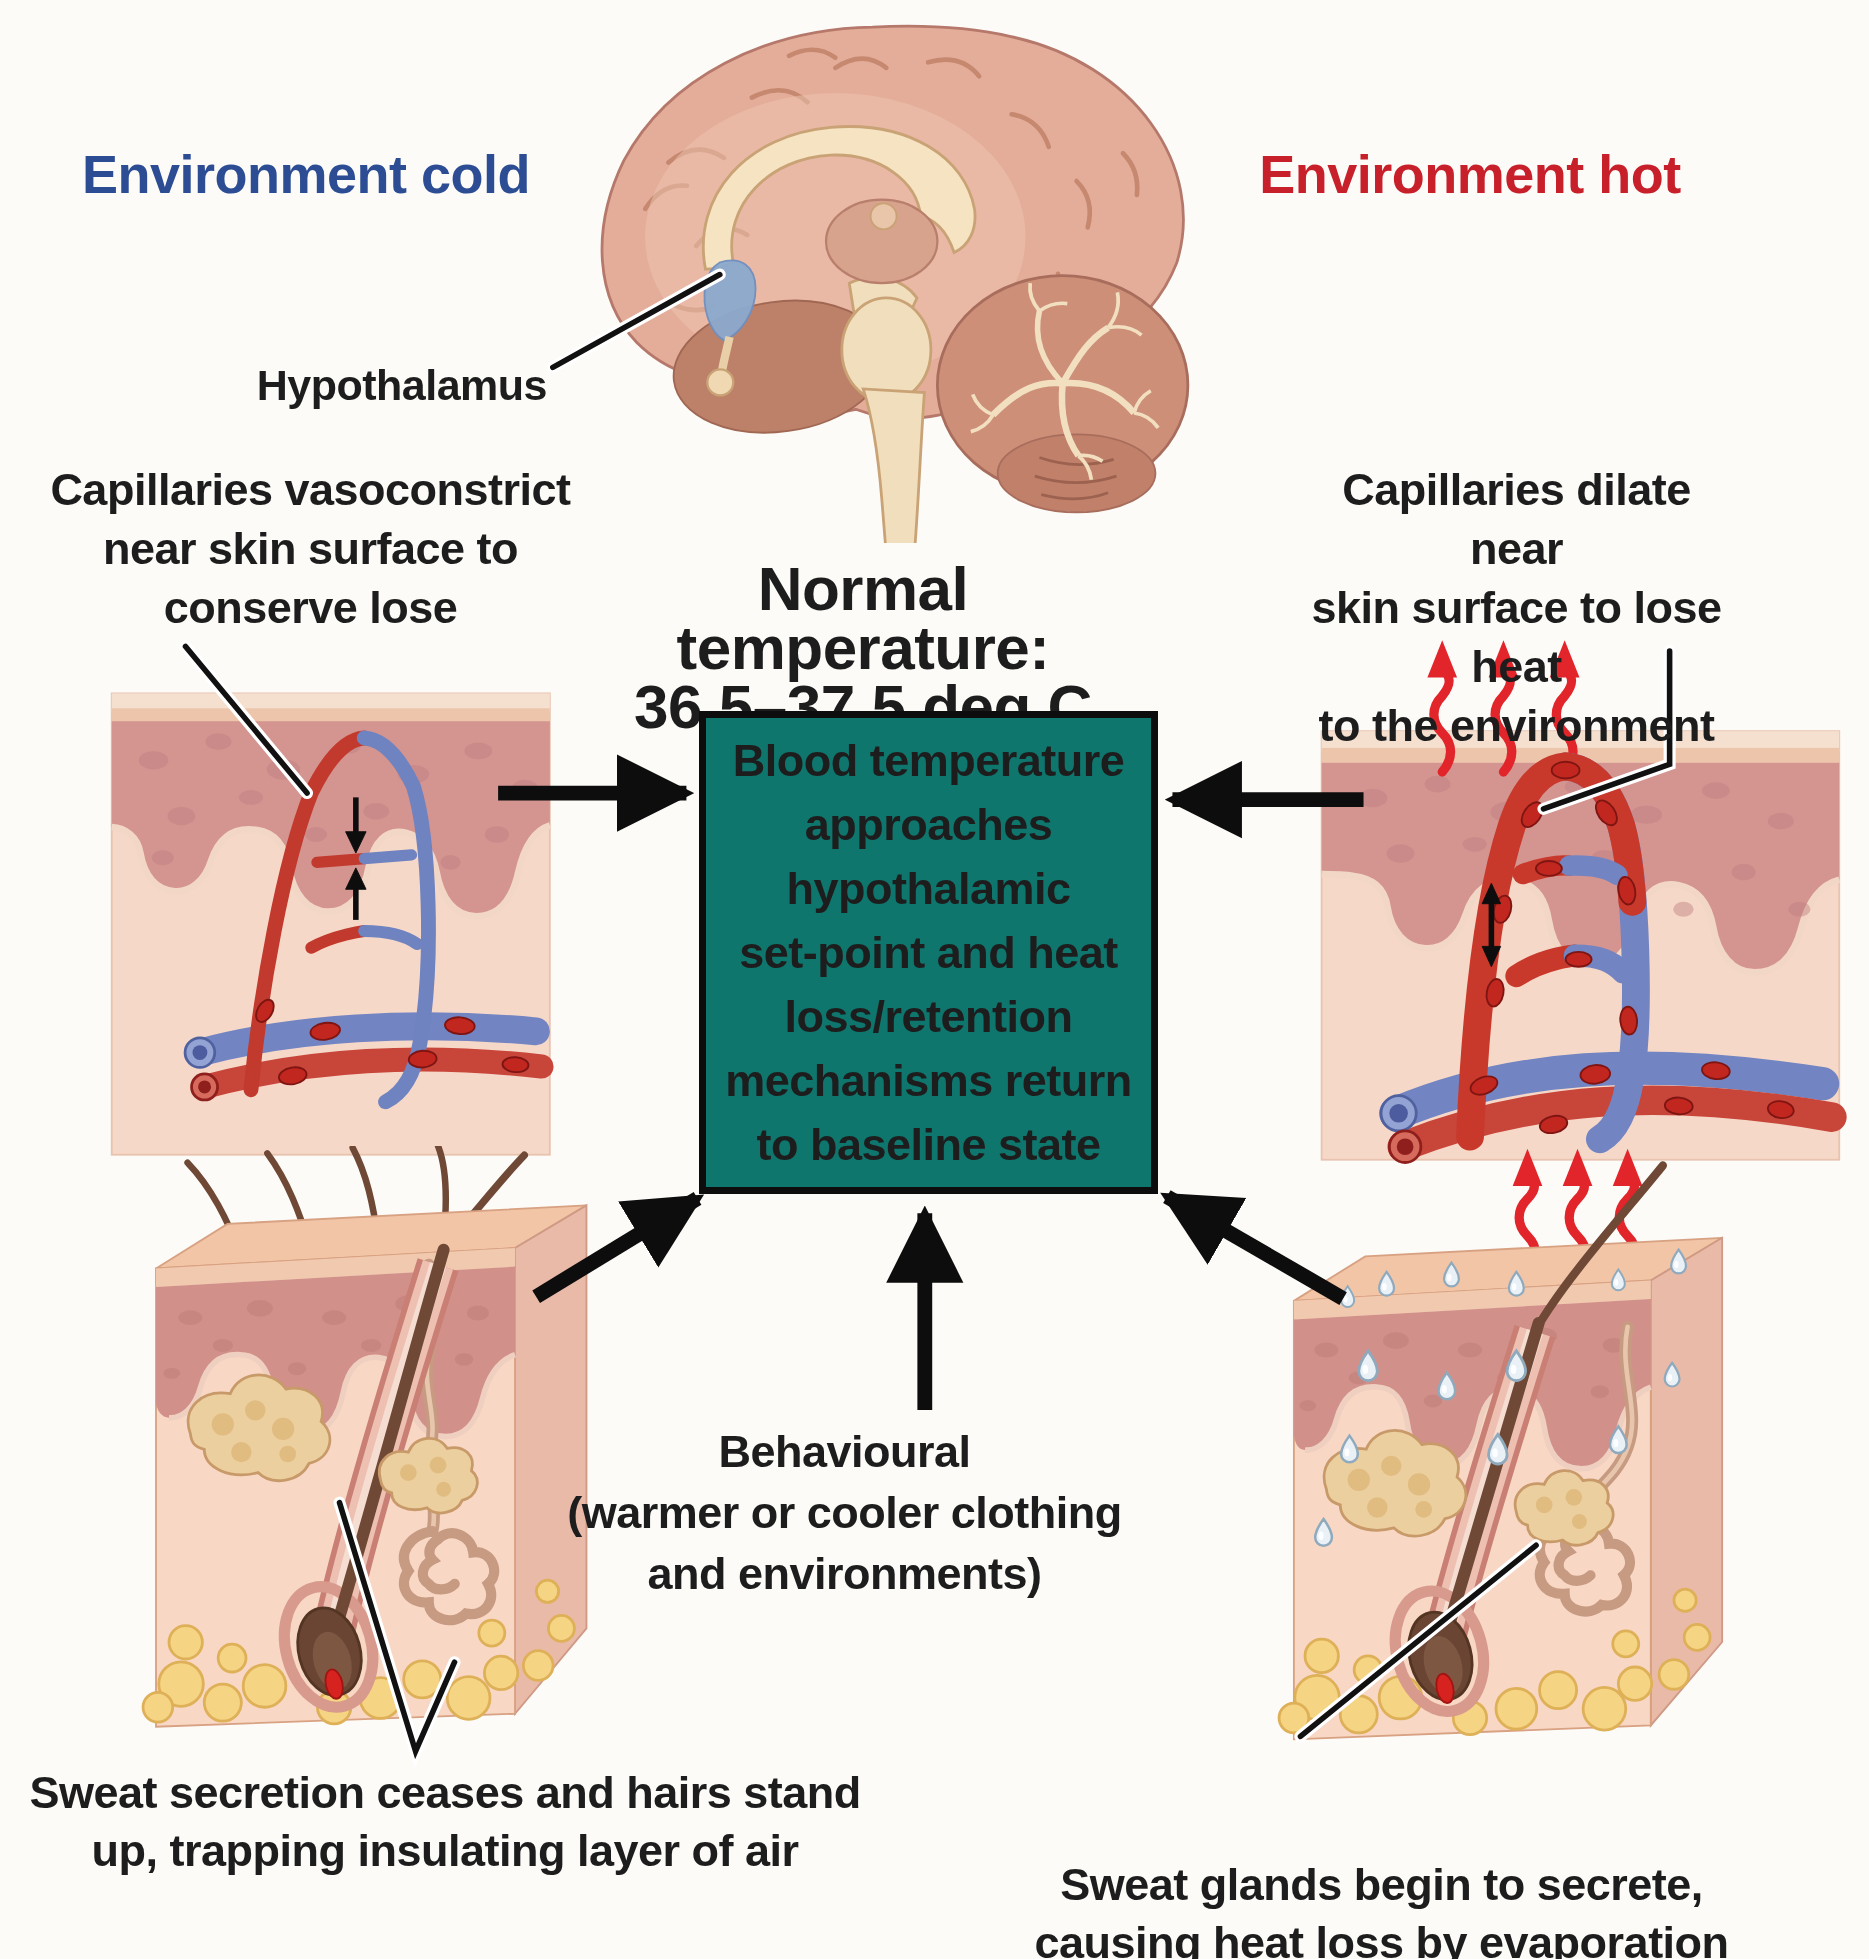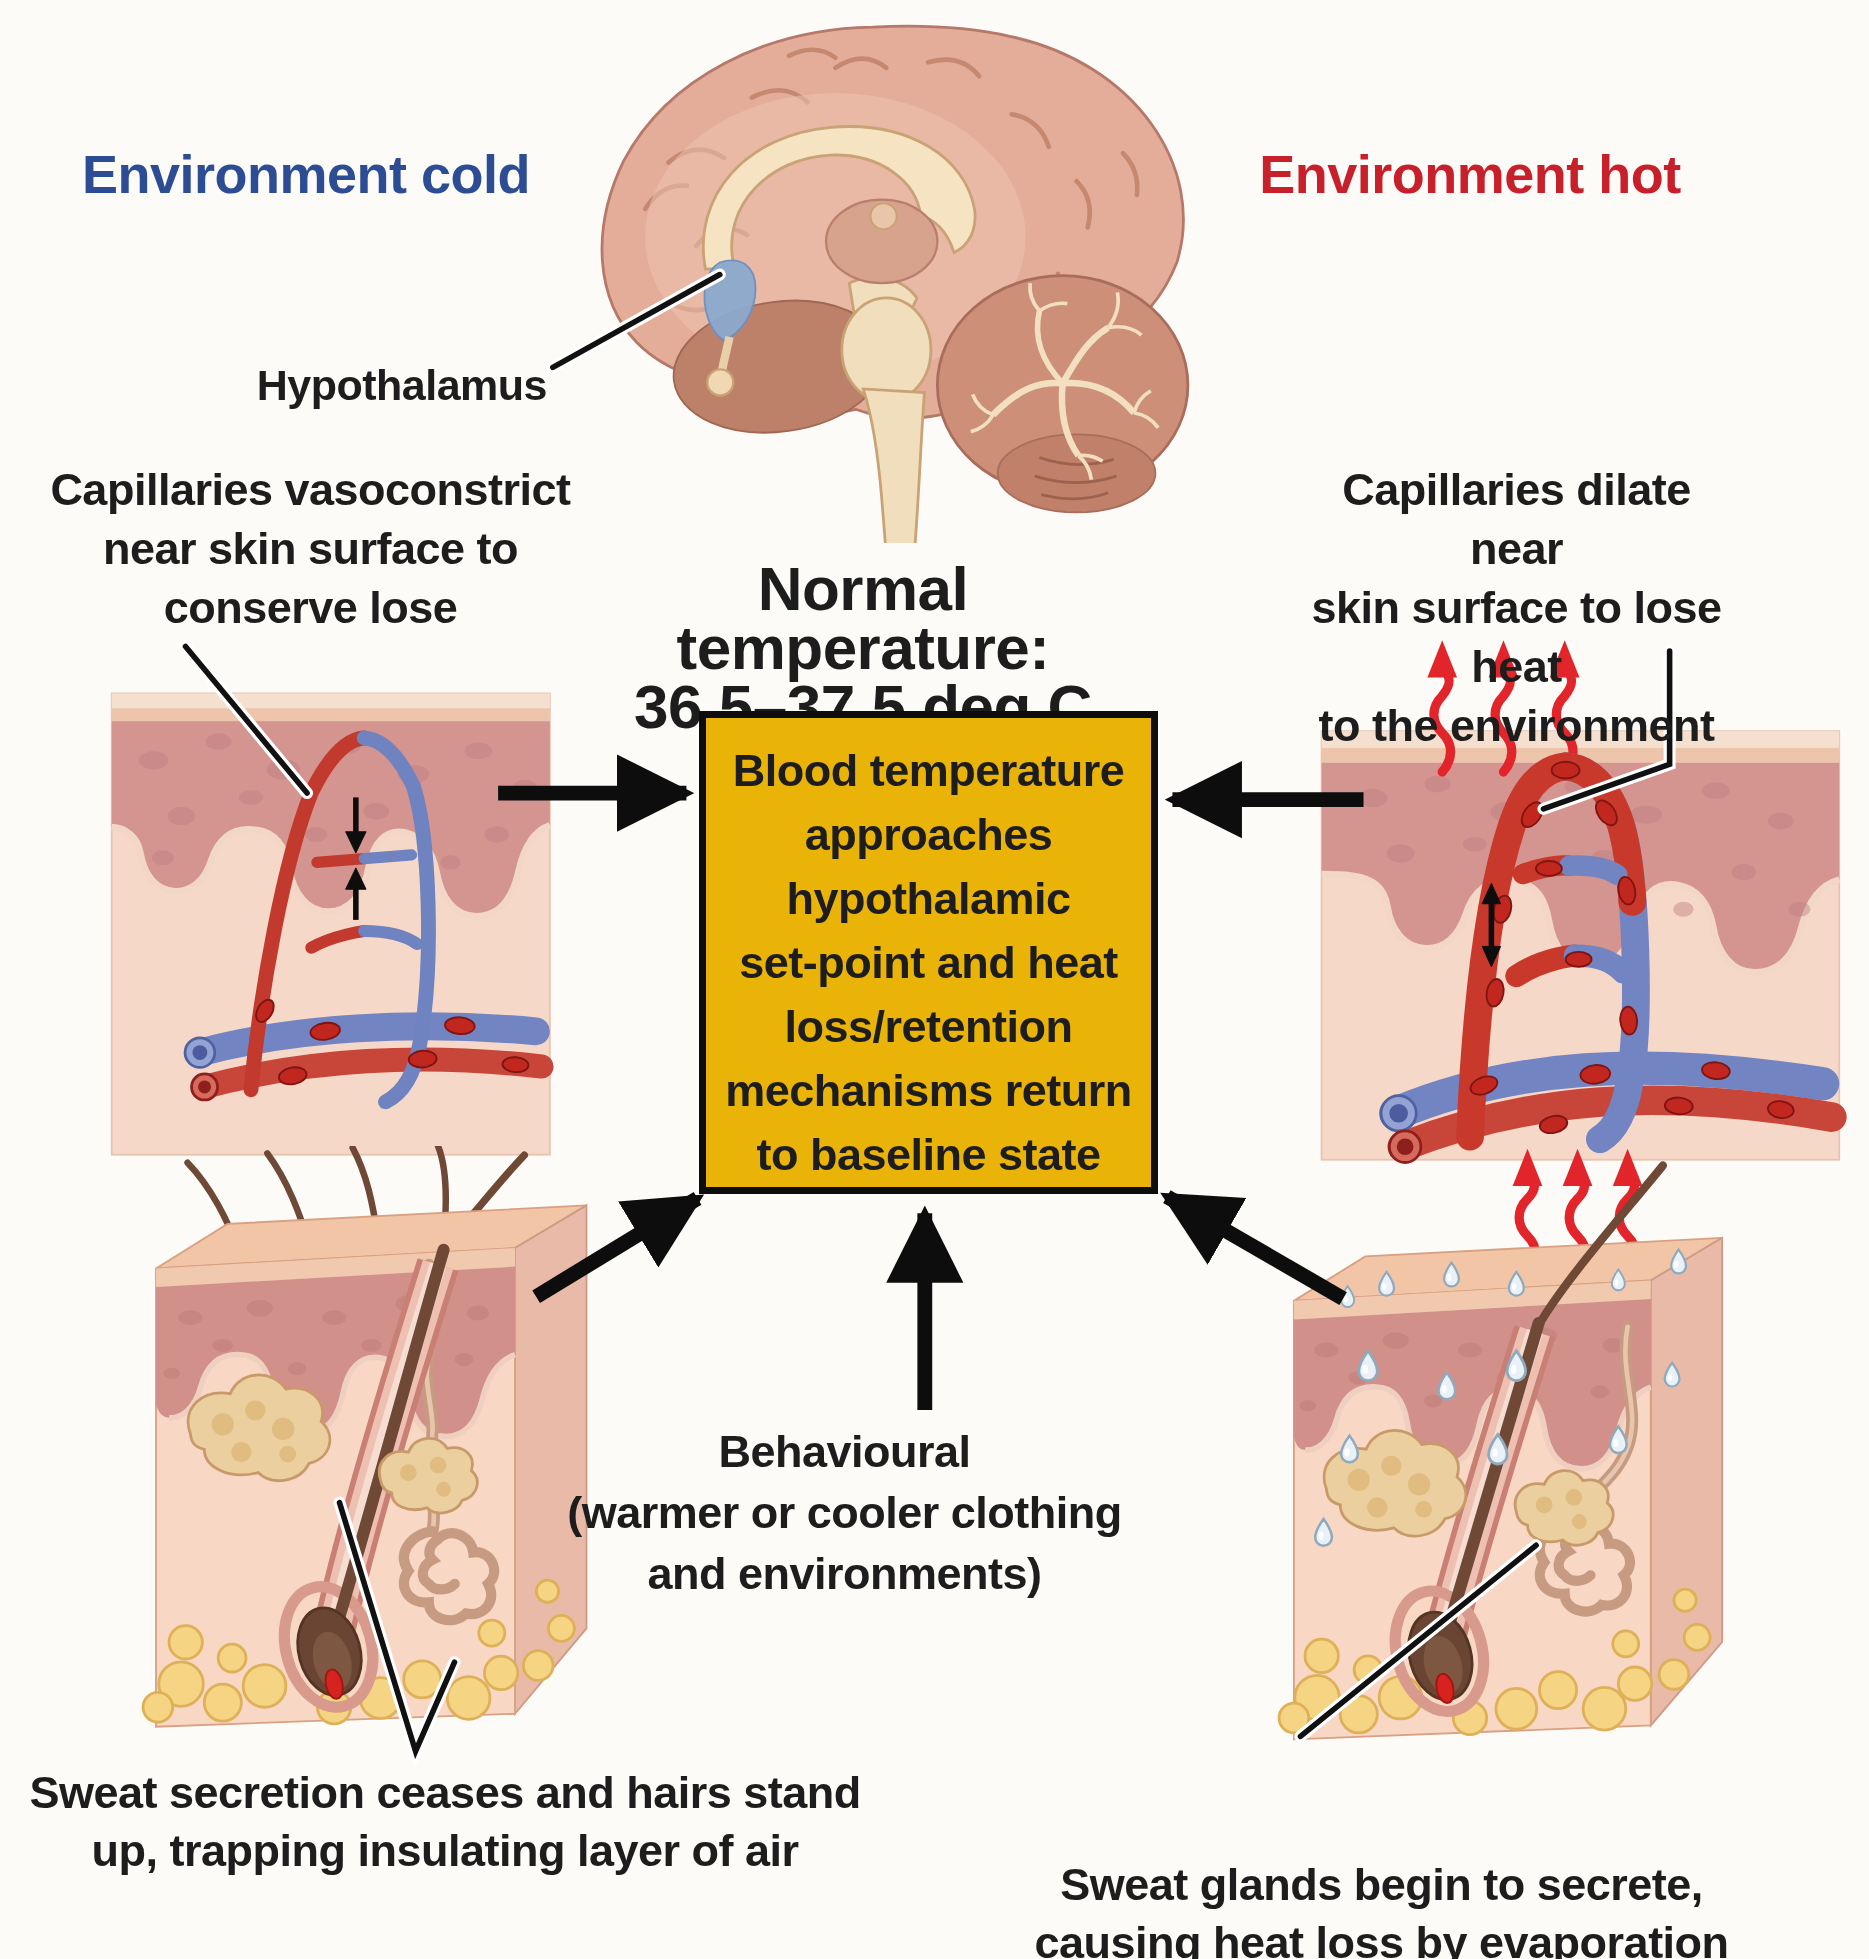--- a/index.html
+++ b/index.html
@@ -16,22 +16,22 @@
   }
   .env{font-size:54px; font-weight:600;}
   #env-cold{left:65px; top:139px; width:482px; color:var(--cold);}
   #env-hot{left:1229px; top:139px; width:482px; color:var(--hot);}
   #hypothalamus-label{left:232px; top:339px; width:315px; font-size:43px; text-align:right;margin-top:19px;}
   #cap-cold-label{left:32px; top:460px; width:557px; font-size:45px; line-height:59px;}
   #cap-hot-label{left:1303px; top:460px; width:427px; font-size:45px; line-height:59px;}
   #normal-temp{left:631px; top:559px; width:464px; font-size:62px; line-height:59px;}
   #setpoint-box{
     position:absolute; left:699px; top:711px; width:459px; height:483px;
-    box-sizing:border-box; border:7.4px solid var(--ink); background:#eab308;
-    display:flex; align-items:flex-end; justify-content:center;
+    box-sizing:border-box; border:7.4px solid var(--ink); background:#0f766e;
+    display:flex; align-items:center; justify-content:center;
   }
   #setpoint-box .boxtext{
     font-weight:600; color:var(--txt); font-size:45px; line-height:64px;
     text-align:center; white-space:pre-line; letter-spacing:-0.5px;
   }
   #behavioural-label{left:566px; top:1421px; width:557px; font-size:45px; line-height:61px;}
   #caption-cold{left:18.6px; top:1764px; width:853px; font-size:45px; line-height:58px;}
   #caption-hot{left:955px; top:1856px; width:853px; font-size:45px; line-height:58px;}
   .ill{position:absolute;}
   #overlay{position:absolute; left:0; top:0; z-index:5;}

